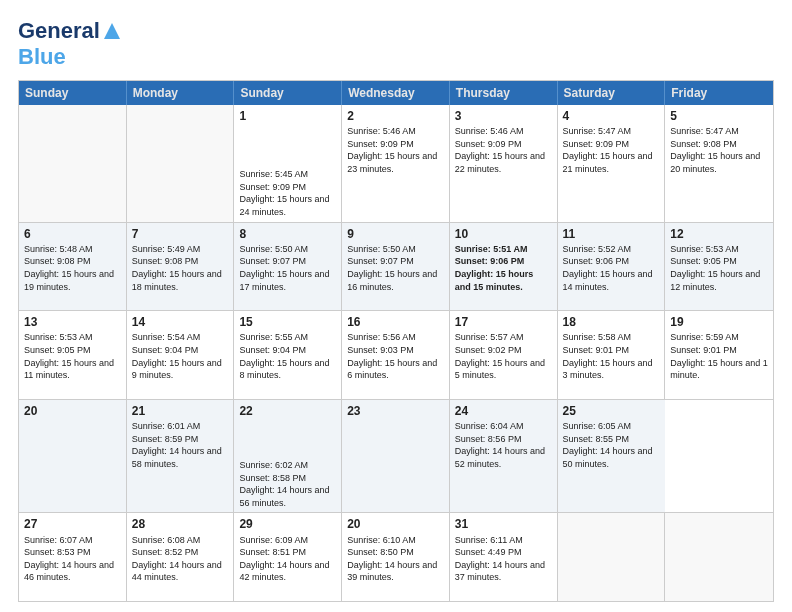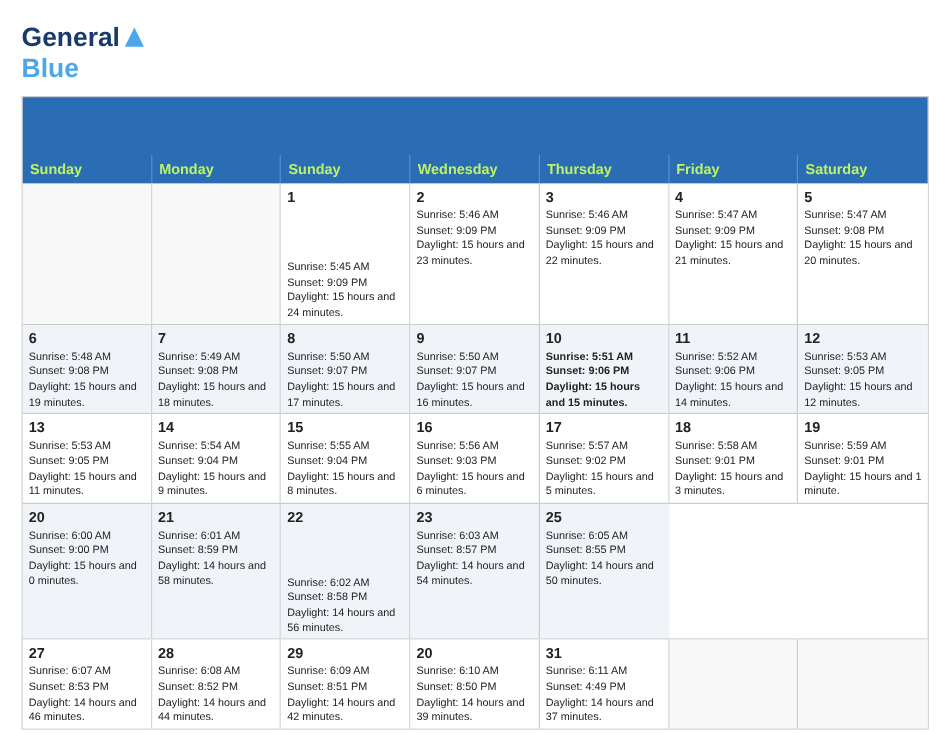--- a/index.html
+++ b/index.html
@@ -51,27 +51,26 @@
       display: flex;
       flex-direction: column;
       border: 1px solid #ccc;
     }
     .cal-header-row {
       display: grid;
       grid-template-columns: repeat(7, 1fr);
       background: #2a6db5;
     }
     .cal-header-cell {
-      color: #bef264;
+      color: #e5e5e5;
       font-weight: bold;
       font-size: 12px;
       padding: 5px 6px;
       border-right: 1px solid #5590cc;
       text-align: left;
-      margin-top: 48px;
     }
     .cal-header-cell:last-child { border-right: none; }
     .cal-body {
       flex: 1;
       display: flex;
       flex-direction: column;
     }
     .cal-week {
       display: grid;
       grid-template-columns: repeat(7, 1fr);
@@ -125,22 +124,22 @@
     </div>
   </div>
 
   <div class="calendar">
     <div class="cal-header-row">
     <div class="cal-header-cell">Sunday</div>
         <div class="cal-header-cell">Monday</div>
         <div class="cal-header-cell">Sunday</div>
         <div class="cal-header-cell">Wednesday</div>
         <div class="cal-header-cell">Thursday</div>
+        <div class="cal-header-cell">Saturday</div>
         <div class="cal-header-cell">Friday</div>
-        <div class="cal-header-cell">Saturday</div>
       </div>
     <div class="cal-body">
     <div class="cal-week">
           <div class="cal-cell empty"></div>
           <div class="cal-cell empty"></div>
           <div class="cal-cell">
             <span class="day-num">1</span>
             <div class="day-info" style="white-space: pre-line; margin-top: 44px;">Sunrise: 5:45 AM
 Sunset: 9:09 PM
 Daylight: 15 hours and 24 minutes.</div>
@@ -254,41 +253,41 @@
           <div class="cal-cell">
             <span class="day-num">19</span>
             <div class="day-info" style="white-space: pre-line;">Sunrise: 5:59 AM
 Sunset: 9:01 PM
 Daylight: 15 hours and 1 minute.</div>
           </div>
         </div>
         <div class="cal-week alt-week">
           <div class="cal-cell">
             <span class="day-num">20</span>
-            <div class="day-info" style="white-space: pre-line;">Sunrise: 6:00 AM
-Sunset: 9:00 PM
-Daylight: 15 hours and 0 minutes.</div>
           </div>
           <div class="cal-cell">
             <span class="day-num">21</span>
             <div class="day-info" style="white-space: pre-line;">Sunrise: 6:01 AM
 Sunset: 8:59 PM
 Daylight: 14 hours and 58 minutes.</div>
           </div>
           <div class="cal-cell">
             <span class="day-num">22</span>
             <div class="day-info" style="white-space: pre-line; margin-top: 40px;">Sunrise: 6:02 AM
 Sunset: 8:58 PM
 Daylight: 14 hours and 56 minutes.</div>
           </div>
           <div class="cal-cell">
             <span class="day-num">23</span>
-            <div class="day-info" style="white-space: pre-line;">Sunrise: 6:03 AM
-Sunset: 8:57 PM
-Daylight: 14 hours and 54 minutes.</div>
+          </div>
+          <div class="cal-cell">
+            <span class="day-num">24</span>
+            <div class="day-info" style="white-space: pre-line;">Sunrise: 6:04 AM
+Sunset: 8:56 PM
+Daylight: 14 hours and 52 minutes.</div>
           </div>
           <div class="cal-cell">
             <span class="day-num">25</span>
             <div class="day-info" style="white-space: pre-line;">Sunrise: 6:05 AM
 Sunset: 8:55 PM
 Daylight: 14 hours and 50 minutes.</div>
           </div>
         </div>
         <div class="cal-week">
           <div class="cal-cell">

